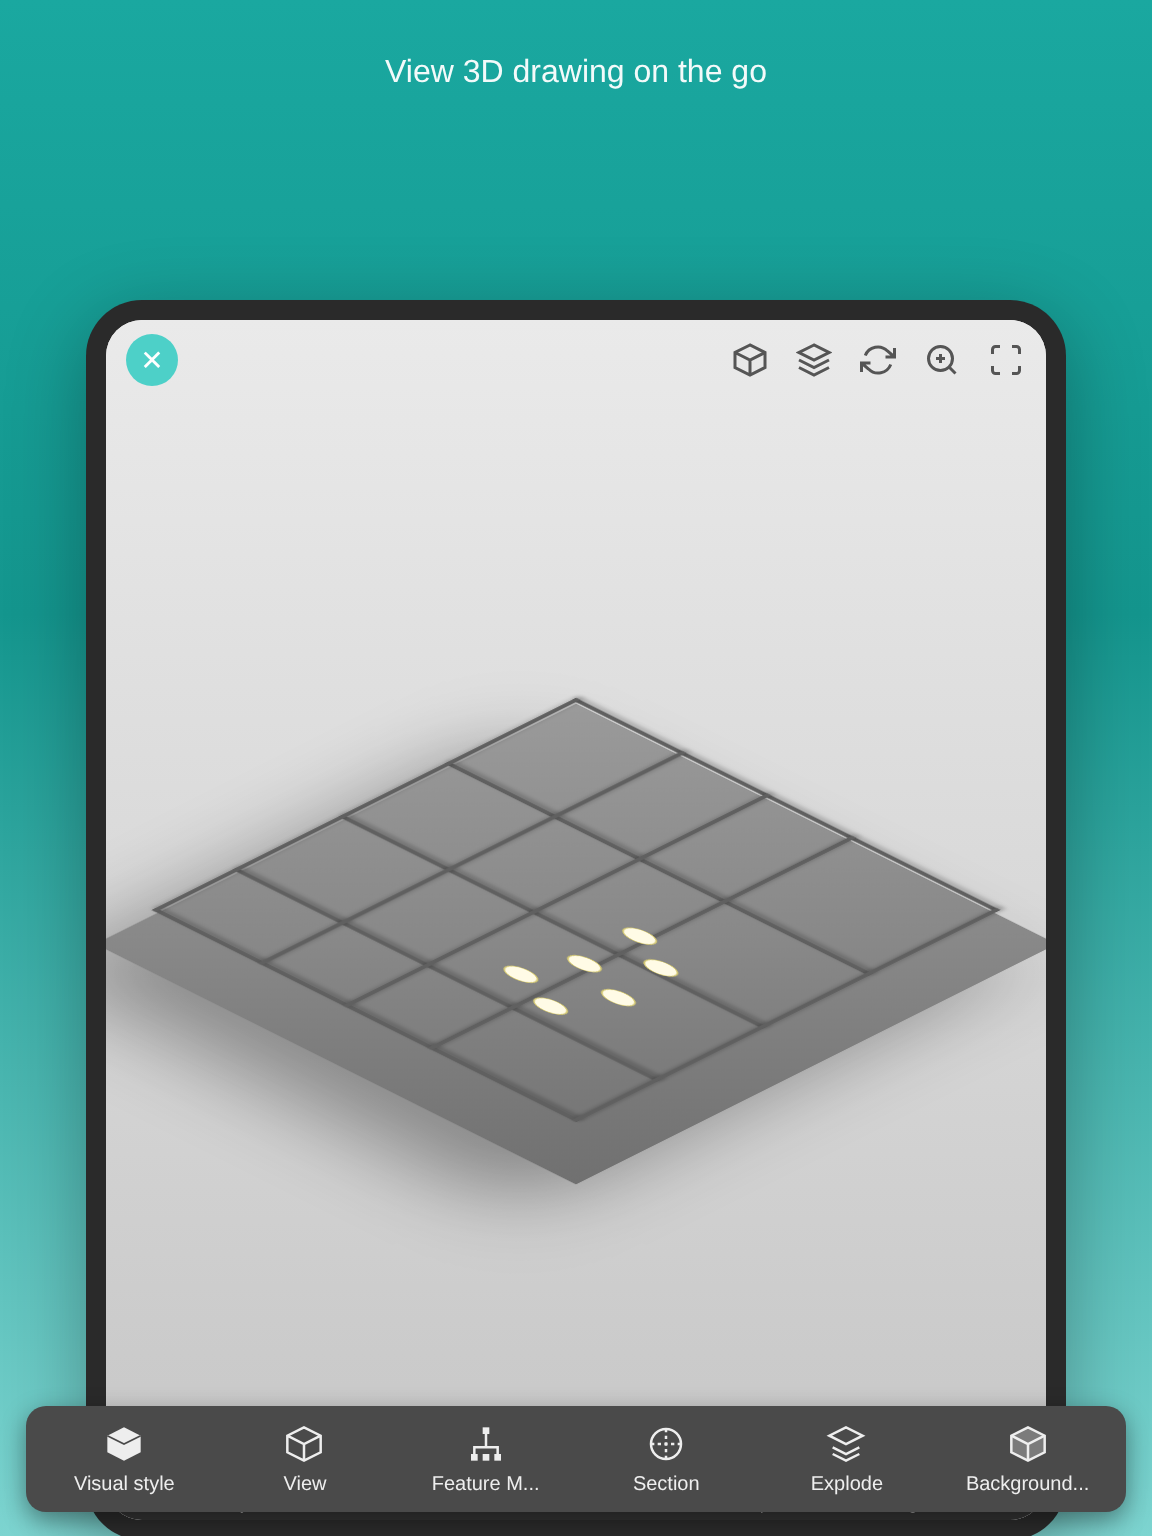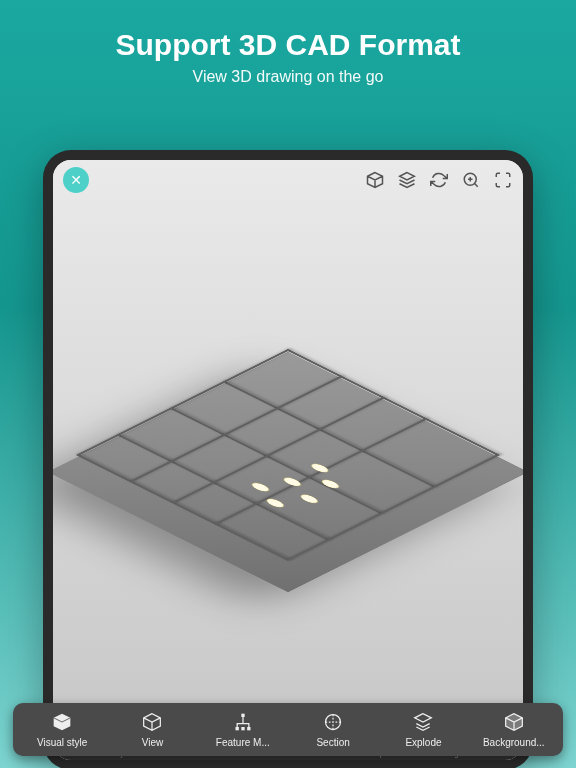--- a/index.html
+++ b/index.html
@@ -158,21 +158,20 @@
       align-items: flex-start;
       font-size: 7px;
       color: #999;
       overflow: hidden;
     }
   </style>
 </head>
 <body>
 
 <div class="header">
-  <div class="title">Support 3D CAD Format</div>
   <div class="subtitle">View 3D drawing on the go</div>
 </div>
 
 <div class="tablet">
   <div class="screen">
     <div class="viewport">
       <div class="iso-building">
         <div class="floor-plate"></div>
         <div class="wall-grid">
           <div class="wall w-h" style="top:0"></div>

